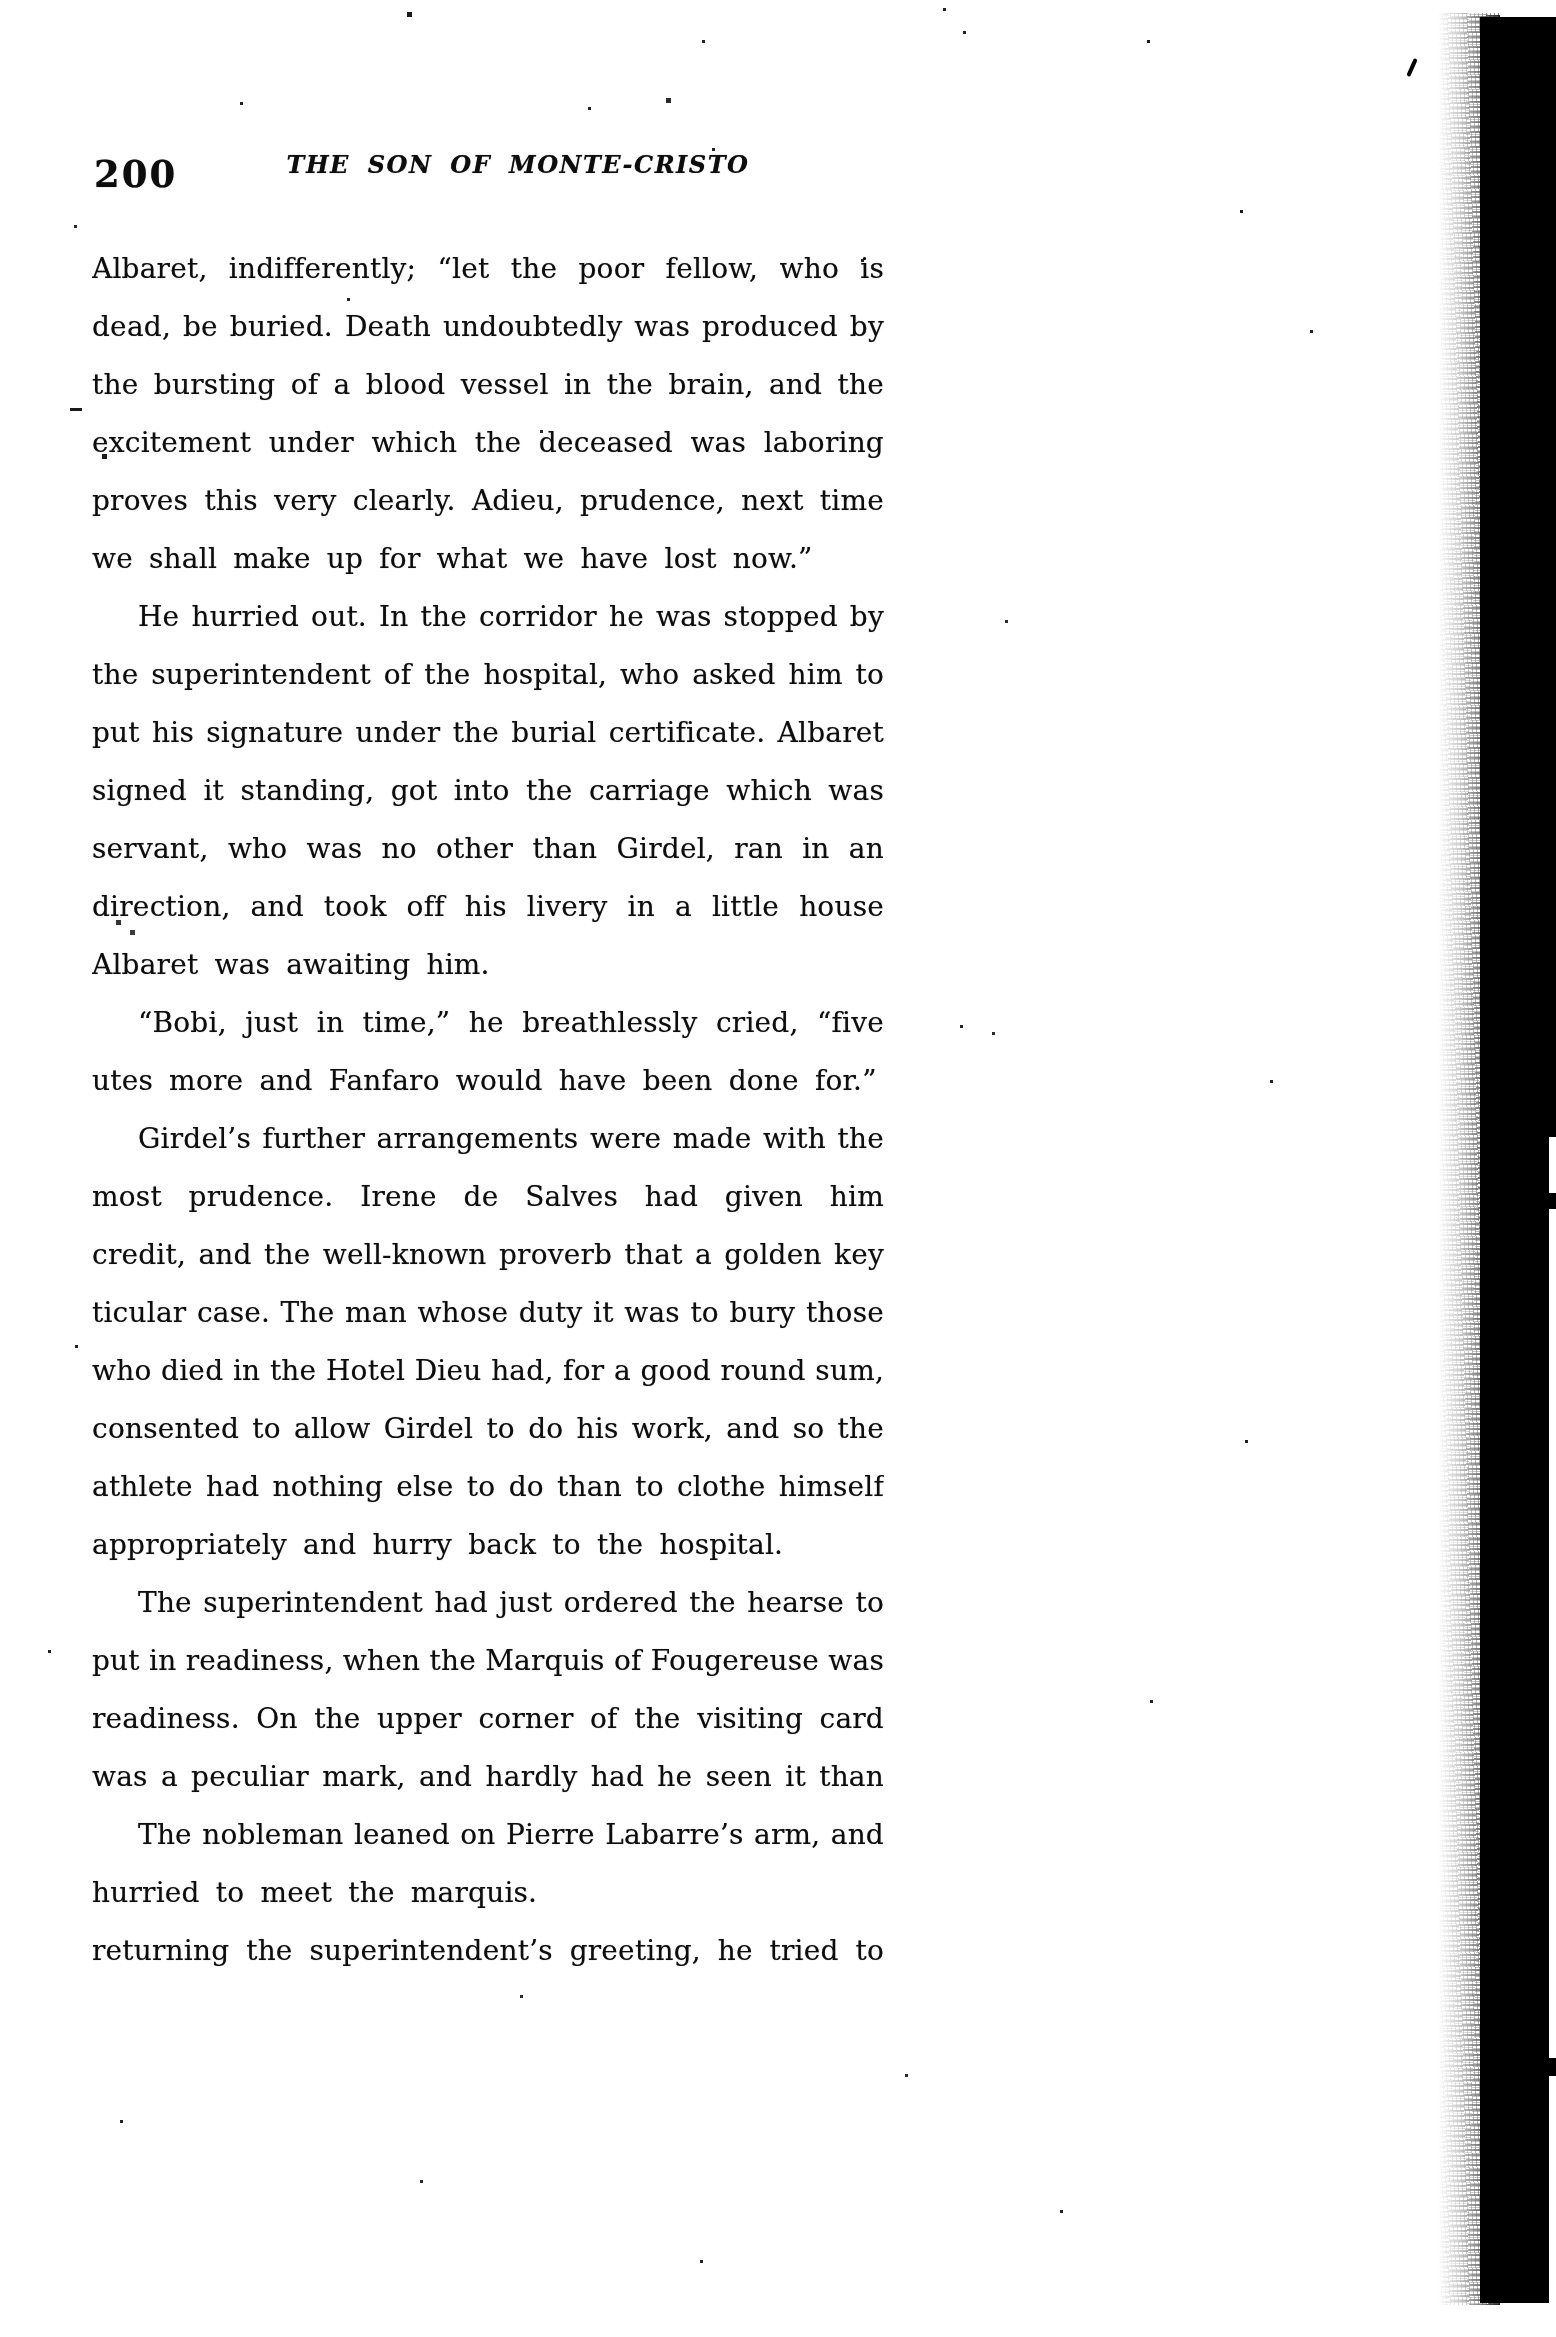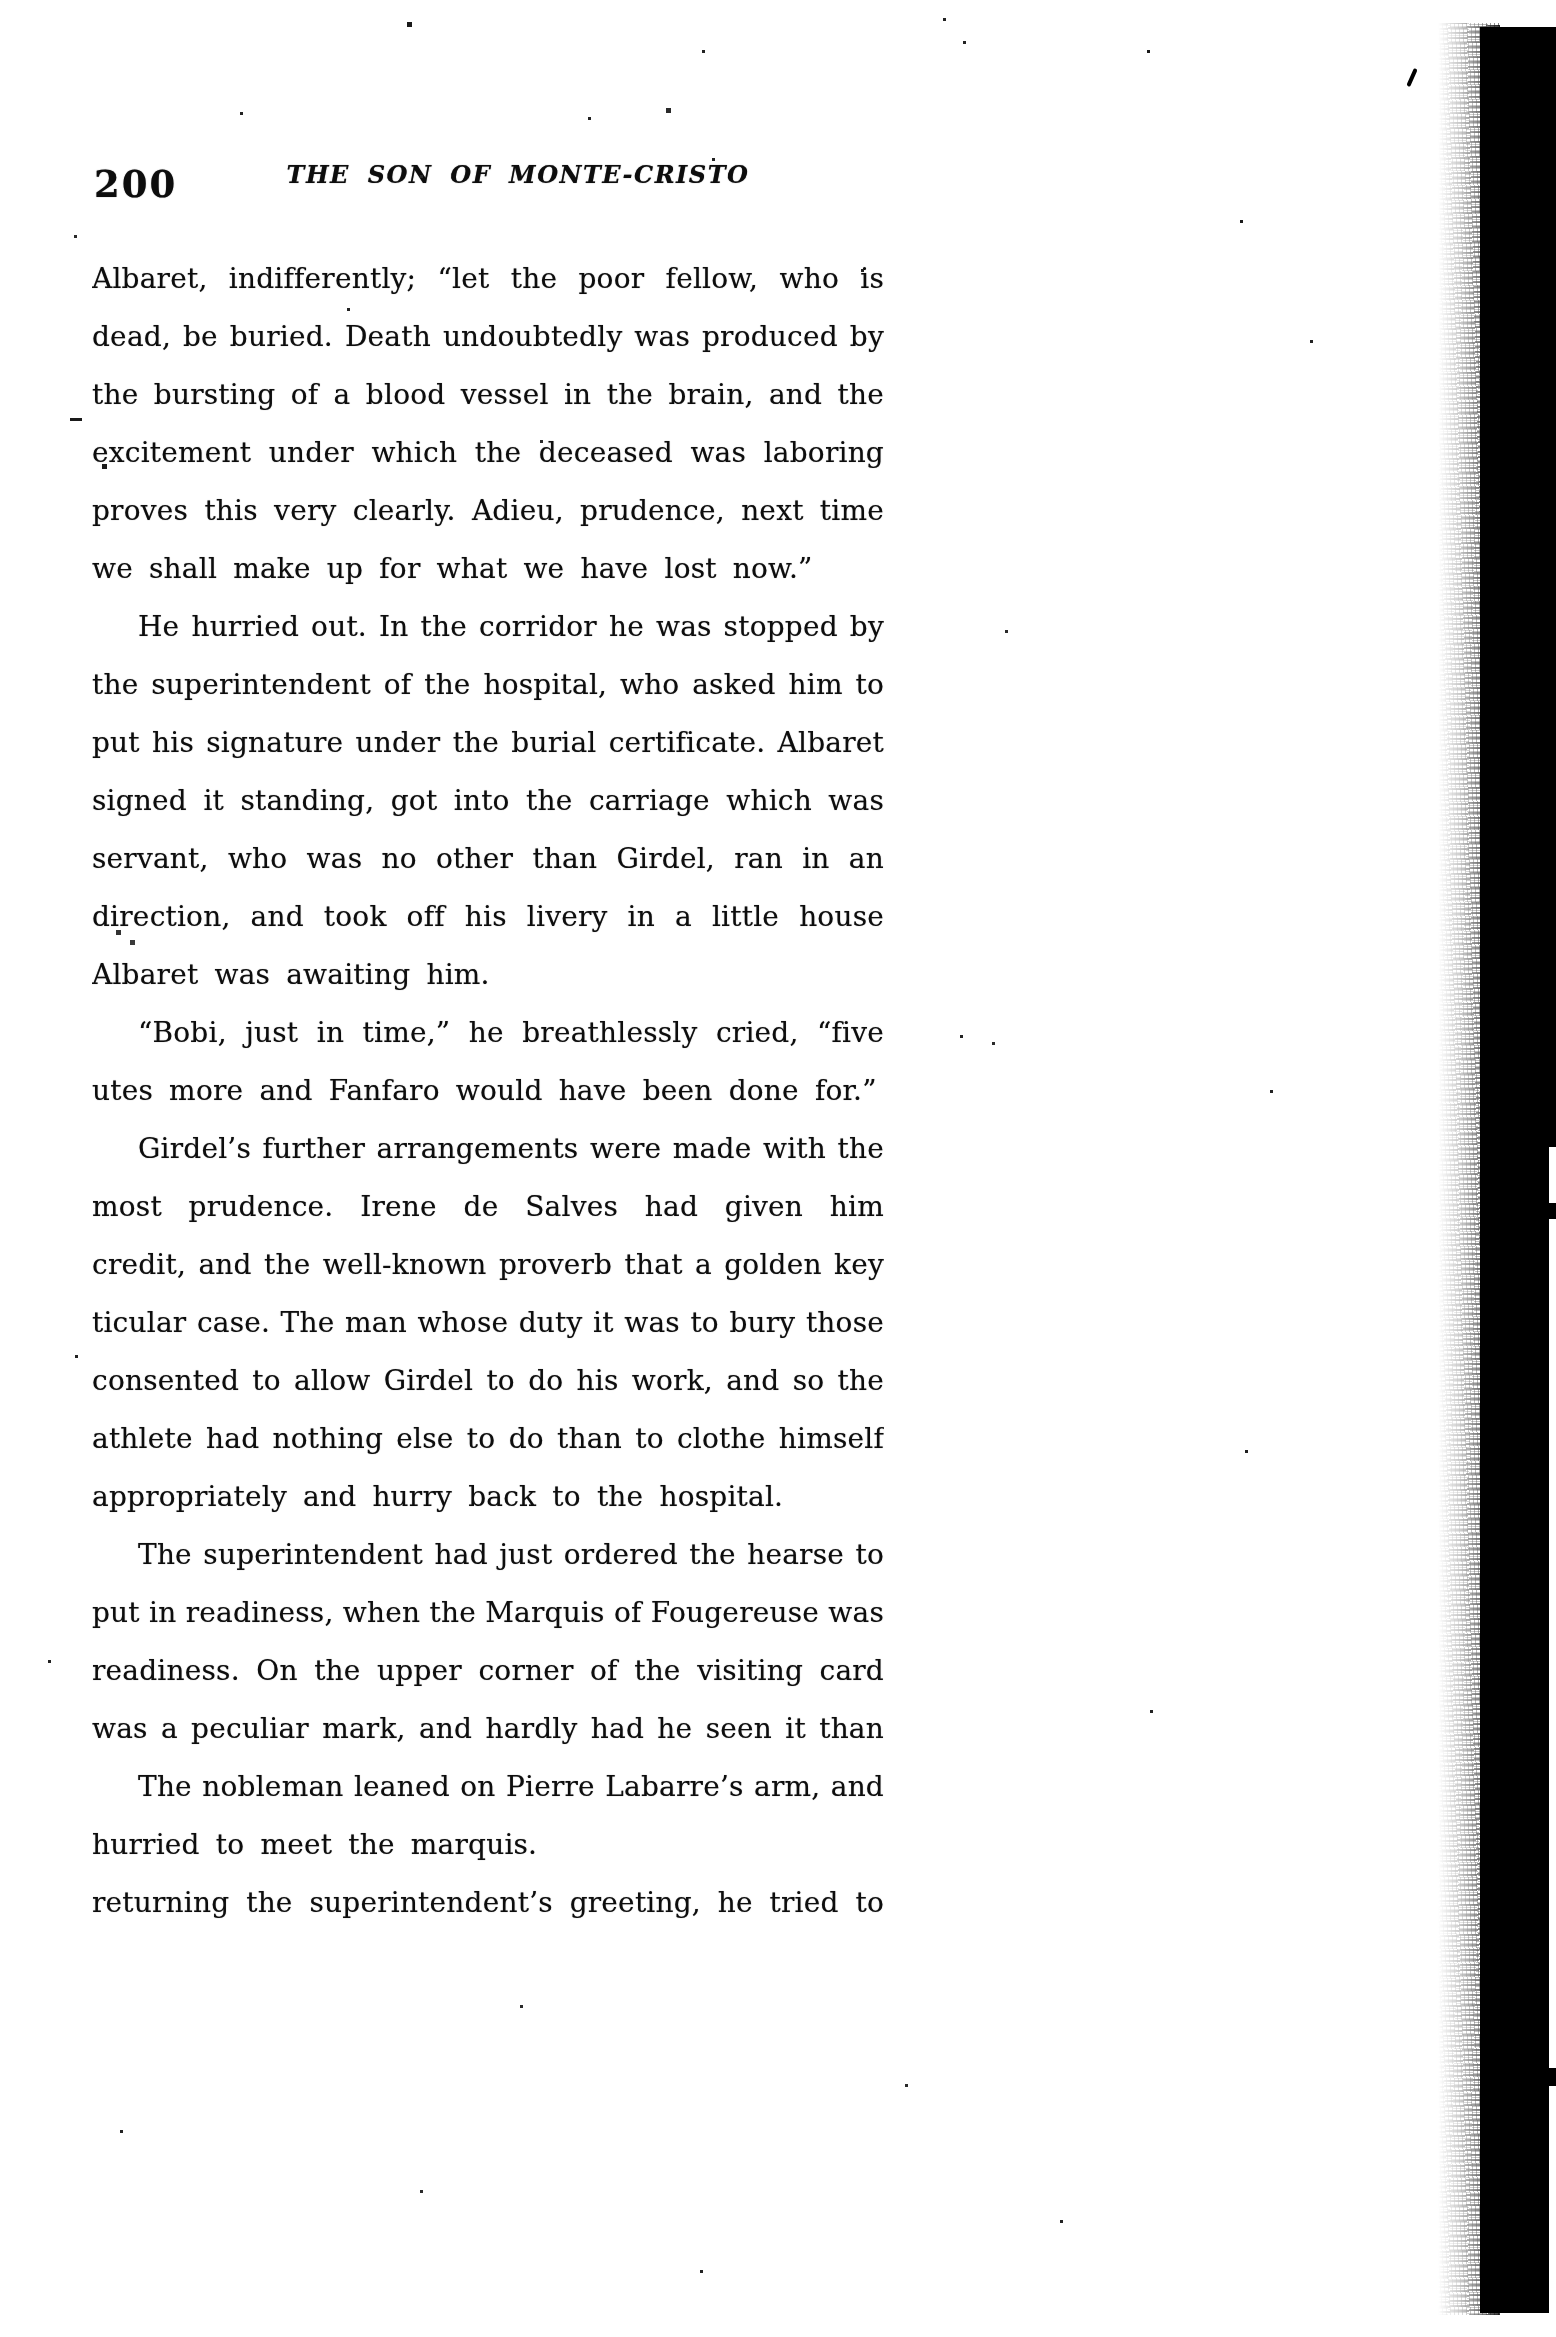--- a/index.html
+++ b/index.html
@@ -4,21 +4,21 @@
 <style>
   html,body{margin:0;padding:0;}
   body{
     width:1556px;height:2337px;
     background:#ffffff;
     position:relative;
     overflow:hidden;
     font-family:"DejaVu Serif","Liberation Serif",serif;
     color:#0d0d0d;
   }
-  .scan-page{position:absolute;inset:0;margin-top:10px;}
+  .scan-page{position:absolute;inset:0;}
   
   .page-header{
     position:absolute;left:92px;top:150px;width:792px;height:46px;
   }
   .page-number{
     position:absolute;left:2px;top:2px;
     font-size:37px;font-weight:bold;letter-spacing:2px;
     text-shadow:0 0 1px rgba(0,0,0,.55);
   }
   .running-title{
@@ -115,20 +115,21 @@
       <div class="line j">signed it standing, got into the carriage which was wait-</div>
       <div class="line j">servant, who was no other than Girdel, ran in an opposite</div>
       <div class="line j">direction, and took off his livery in a little house where</div>
       <div class="line plain">Albaret was awaiting him.</div>
       <div class="line j ind">“Bobi, just in time,” he breathlessly cried, “five min-</div>
       <div class="line plain">utes more and Fanfaro would have been done for.”</div>
       <div class="line j ind">Girdel’s further arrangements were made with the ut-</div>
       <div class="line j">most prudence.  Irene de Salves had given him unlimited</div>
       <div class="line j">credit, and the well-known proverb that a golden key</div>
       <div class="line j">ticular case.  The man whose duty it was to bury those</div>
+      <div class="line j">who died in the Hotel Dieu had, for a good round sum,</div>
       <div class="line j">consented to allow Girdel to do his work, and so the</div>
       <div class="line j">athlete had nothing else to do than to clothe himself</div>
       <div class="line plain">appropriately and hurry back to the hospital.</div>
       <div class="line j ind">The superintendent had just ordered the hearse to be</div>
       <div class="line j">put in readiness, when the Marquis of Fougereuse was</div>
       <div class="line j">readiness.  On the upper corner of the visiting card</div>
       <div class="line j">was a peculiar mark, and hardly had he seen it than he</div>
       <div class="line j ind">The nobleman leaned on Pierre Labarre’s arm, and</div>
       <div class="line plain">hurried to meet the marquis.</div>
       <div class="line j">returning the superintendent’s greeting, he tried to</div>

